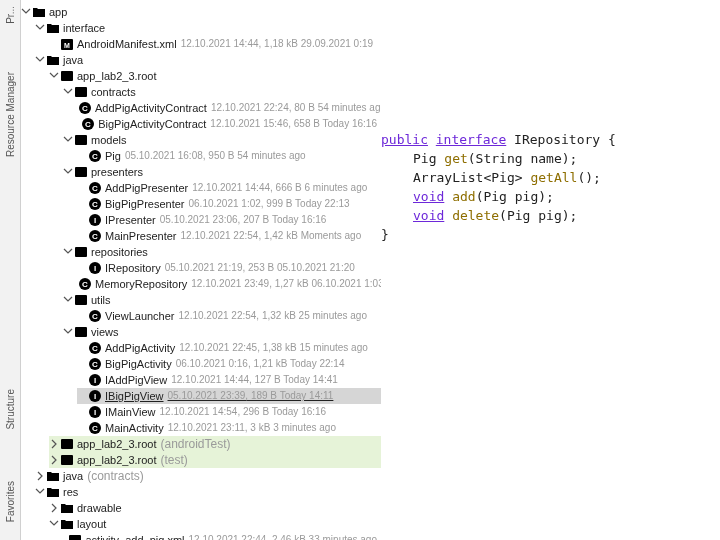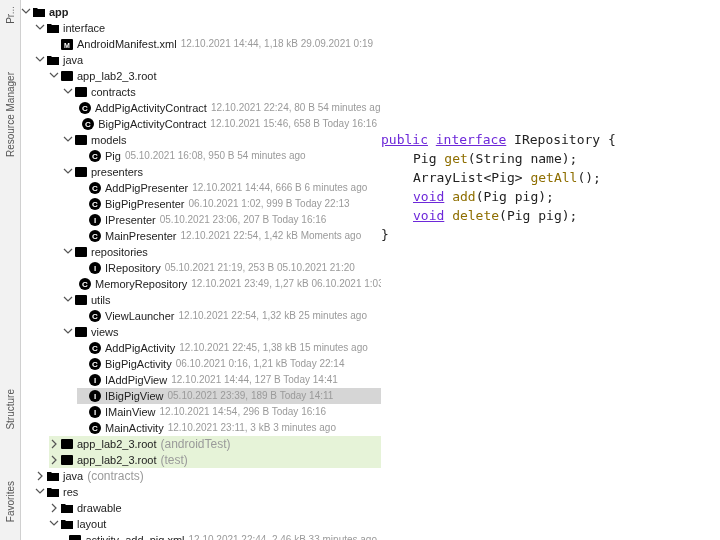--- a/index.html
+++ b/index.html
@@ -64,20 +64,21 @@
   .row {
     display: flex;
     align-items: center;
     height: 16px;
     line-height: 16px;
     white-space: nowrap;
     padding-right: 4px;
   }
   .row.sel {
     background: #d6d6d6;
+    text-decoration: underline;
   }
   .row.hl {
     background: #e6f3d8;
   }
   .chev {
     width: 10px;
     display: inline-flex;
     justify-content: center;
     color: #555555;
     font-size: 8px;
@@ -89,21 +90,21 @@
     height: 14px;
     margin-right: 3px;
     display: inline-flex;
     align-items: center;
     justify-content: center;
   }
   .name {
     color: #222222;
   }
   .pkg .name {
-    font-weight: 700;
+    font-weight: 400;
   }
   .meta {
     color: #9a9a9a;
     font-size: 10px;
     margin-left: 4px;
     text-align: center;
   }
   .hint {
     color: #9a9a9a;
     margin-left: 4px;

